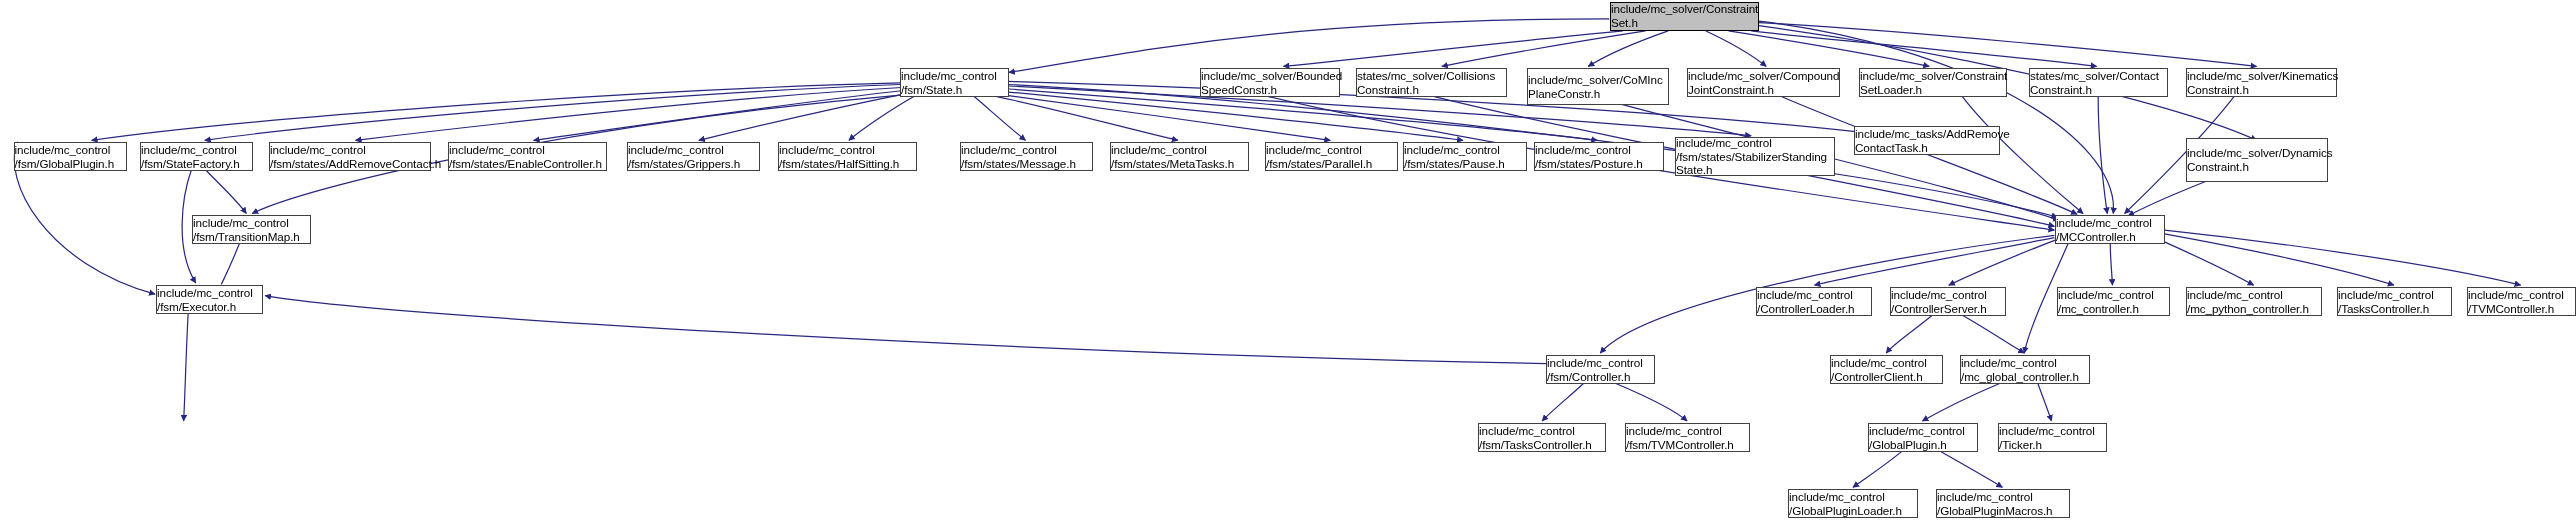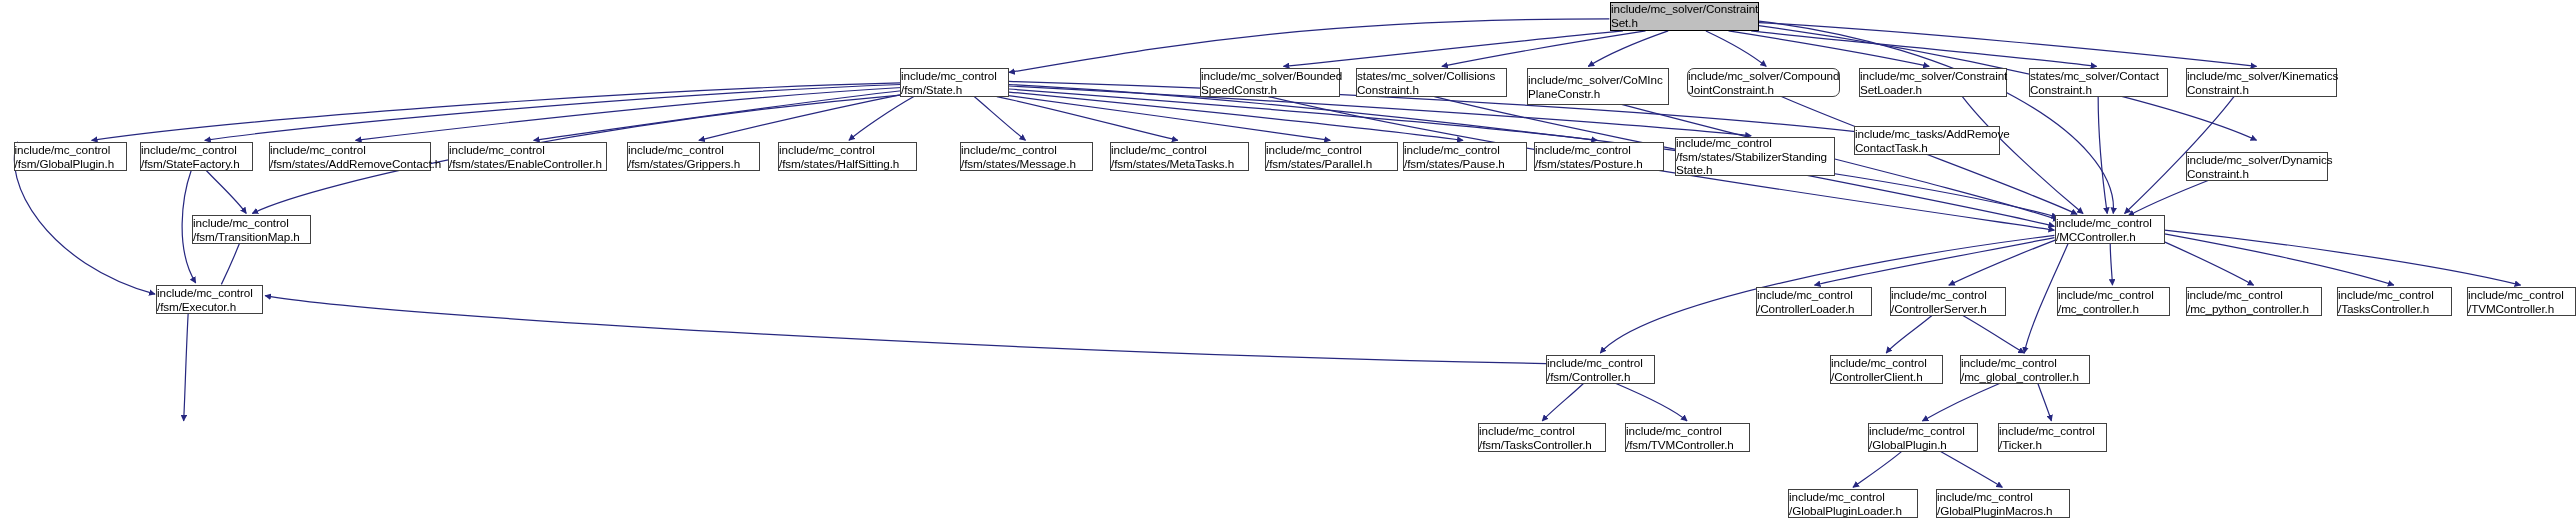--- a/index.html
+++ b/index.html
@@ -115,38 +115,38 @@
         <path d="M 1336 112 C 1700 130 2480 220 2726 288" fill="none" stroke="#26277f" stroke-width="1.6" marker-end="url(#arrow)"></path>
         <path d="M 2048 482 C 1400 470 500 420 350 392" fill="none" stroke="#26277f" stroke-width="1.6" marker-end="url(#arrow)"></path>
       </g>
   </svg>
   <div id="node-layer">
       <div class="node root" style="left: 1610px; top: 1.5px; width: 149px; height: 29px;"><span class="lbl">include/mc_solver/Constraint</span><span class="lbl">Set.h</span></div>
       <div class="node" style="left: 900px; top: 68px; width: 109px; height: 29px;"><span class="lbl">include/mc_control</span><span class="lbl">/fsm/State.h</span></div>
       <div class="node" style="left: 1152px; top: 68px; width: 140px; height: 29px; margin-left: 48px;"><span class="lbl">include/mc_solver/Bounded</span><span class="lbl">SpeedConstr.h</span></div>
       <div class="node" style="left: 1356px; top: 68px; width: 151px; height: 29px;"><span class="lbl">states/mc_solver/Collisions</span><span class="lbl">Constraint.h</span></div>
       <div class="node" style="left: 1527px; top: 68px; width: 142px; height: 37px;"><span class="lbl">include/mc_solver/CoMInc</span><span class="lbl">PlaneConstr.h</span></div>
-      <div class="node" style="left: 1687px; top: 68px; width: 153px; height: 29px; border-radius: 7px;"><span class="lbl">include/mc_solver/Compound</span><span class="lbl">JointConstraint.h</span></div>
+      <div class="node" style="left: 1687px; top: 68px; width: 153px; height: 29px;"><span class="lbl">include/mc_solver/Compound</span><span class="lbl">JointConstraint.h</span></div>
       <div class="node" style="left: 1859px; top: 68px; width: 148px; height: 29px;"><span class="lbl">include/mc_solver/Constraint</span><span class="lbl">SetLoader.h</span></div>
       <div class="node" style="left: 2029px; top: 68px; width: 139px; height: 29px;"><span class="lbl">states/mc_solver/Contact</span><span class="lbl">Constraint.h</span></div>
       <div class="node" style="left: 2186px; top: 68px; width: 151px; height: 29px;"><span class="lbl">include/mc_solver/Kinematics</span><span class="lbl">Constraint.h</span></div>
       <div class="node" style="left: 13.6px; top: 142px; width: 113px; height: 29px;"><span class="lbl">include/mc_control</span><span class="lbl">/fsm/GlobalPlugin.h</span></div>
       <div class="node" style="left: 140px; top: 142px; width: 113px; height: 29px;"><span class="lbl">include/mc_control</span><span class="lbl">/fsm/StateFactory.h</span></div>
       <div class="node" style="left: 269px; top: 142px; width: 162px; height: 29px;"><span class="lbl">include/mc_control</span><span class="lbl">/fsm/states/AddRemoveContact.h</span></div>
       <div class="node" style="left: 448px; top: 142px; width: 159px; height: 29px;"><span class="lbl">include/mc_control</span><span class="lbl">/fsm/states/EnableController.h</span></div>
       <div class="node" style="left: 627px; top: 142px; width: 133px; height: 29px;"><span class="lbl">include/mc_control</span><span class="lbl">/fsm/states/Grippers.h</span></div>
       <div class="node" style="left: 778px; top: 142px; width: 139px; height: 29px;"><span class="lbl">include/mc_control</span><span class="lbl">/fsm/states/HalfSitting.h</span></div>
       <div class="node" style="left: 960px; top: 142px; width: 133px; height: 29px;"><span class="lbl">include/mc_control</span><span class="lbl">/fsm/states/Message.h</span></div>
       <div class="node" style="left: 1110px; top: 142px; width: 139px; height: 29px;"><span class="lbl">include/mc_control</span><span class="lbl">/fsm/states/MetaTasks.h</span></div>
       <div class="node" style="left: 1265px; top: 142px; width: 133px; height: 29px;"><span class="lbl">include/mc_control</span><span class="lbl">/fsm/states/Parallel.h</span></div>
       <div class="node" style="left: 1403px; top: 142px; width: 124px; height: 29px;"><span class="lbl">include/mc_control</span><span class="lbl">/fsm/states/Pause.h</span></div>
       <div class="node" style="left: 1534px; top: 142px; width: 130px; height: 29px;"><span class="lbl">include/mc_control</span><span class="lbl">/fsm/states/Posture.h</span></div>
       <div class="node" style="left: 1675px; top: 137px; width: 160px; height: 39px;"><span class="lbl">include/mc_control</span><span class="lbl">/fsm/states/StabilizerStanding</span><span class="lbl">State.h</span></div>
       <div class="node" style="left: 1854px; top: 126px; width: 146px; height: 29px;"><span class="lbl">include/mc_tasks/AddRemove</span><span class="lbl">ContactTask.h</span></div>
-      <div class="node" style="left: 2186px; top: 152px; width: 142px; height: 29px;"><span class="lbl">include/mc_solver/Dynamics</span><span class="lbl">Constraint.h</span></div>
+      <div class="node" style="left: 2186px; top: 138px; width: 142px; height: 44px;"><span class="lbl">include/mc_solver/Dynamics</span><span class="lbl">Constraint.h</span></div>
       <div class="node" style="left: 192px; top: 215px; width: 119px; height: 29px;"><span class="lbl">include/mc_control</span><span class="lbl">/fsm/TransitionMap.h</span></div>
       <div class="node" style="left: 2055px; top: 215px; width: 110px; height: 29px;"><span class="lbl">include/mc_control</span><span class="lbl">/MCController.h</span></div>
       <div class="node" style="left: 156px; top: 285px; width: 107px; height: 29px;"><span class="lbl">include/mc_control</span><span class="lbl">/fsm/Executor.h</span></div>
       <div class="node" style="left: 1756px; top: 287px; width: 116px; height: 29px;"><span class="lbl">include/mc_control</span><span class="lbl">/ControllerLoader.h</span></div>
       <div class="node" style="left: 1890px; top: 287px; width: 116px; height: 29px;"><span class="lbl">include/mc_control</span><span class="lbl">/ControllerServer.h</span></div>
       <div class="node" style="left: 2057px; top: 287px; width: 113px; height: 29px;"><span class="lbl">include/mc_control</span><span class="lbl">/mc_controller.h</span></div>
       <div class="node" style="left: 2186px; top: 287px; width: 136px; height: 29px;"><span class="lbl">include/mc_control</span><span class="lbl">/mc_python_controller.h</span></div>
       <div class="node" style="left: 2337px; top: 287px; width: 115px; height: 29px;"><span class="lbl">include/mc_control</span><span class="lbl">/TasksController.h</span></div>
       <div class="node" style="left: 2467px; top: 287px; width: 109px; height: 29px;"><span class="lbl">include/mc_control</span><span class="lbl">/TVMController.h</span></div>
       <div class="node" style="left: 1546px; top: 355px; width: 109px; height: 29px;"><span class="lbl">include/mc_control</span><span class="lbl">/fsm/Controller.h</span></div>

